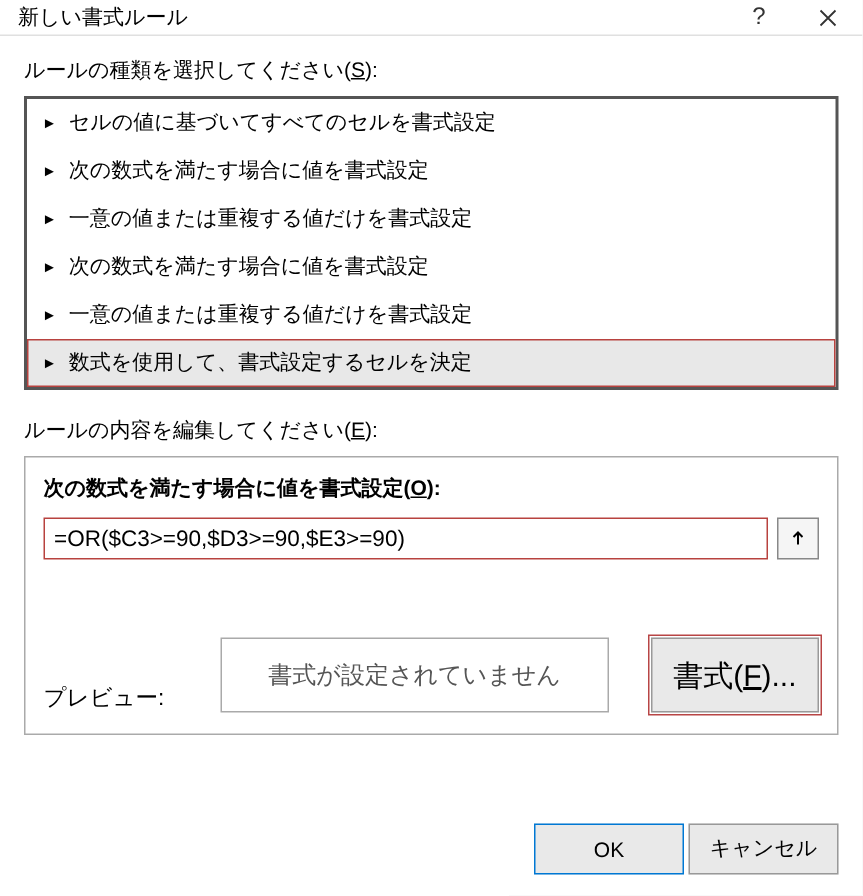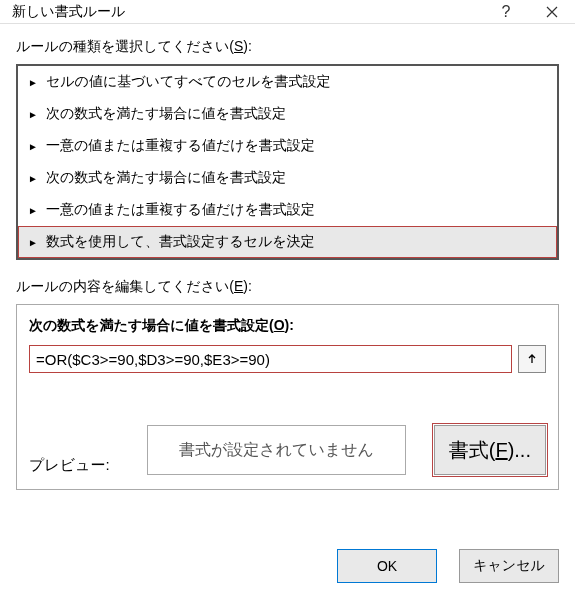--- a/index.html
+++ b/index.html
@@ -153,21 +153,21 @@
       cursor: pointer;
       outline: 1px solid #b84545;
       outline-offset: 1px;
     }
     .format-btn .underline {
       text-decoration: underline;
     }
     .footer {
       display: flex;
       justify-content: flex-end;
-      gap: 22px;
+      gap: 3px;
       padding: 0 16px 14px 16px;
     }
     .footer button {
       min-width: 100px;
       height: 34px;
       border: 1px solid #999;
       background: #e9e9e9;
       font-size: 14px;
       color: #000;
       cursor: pointer;

